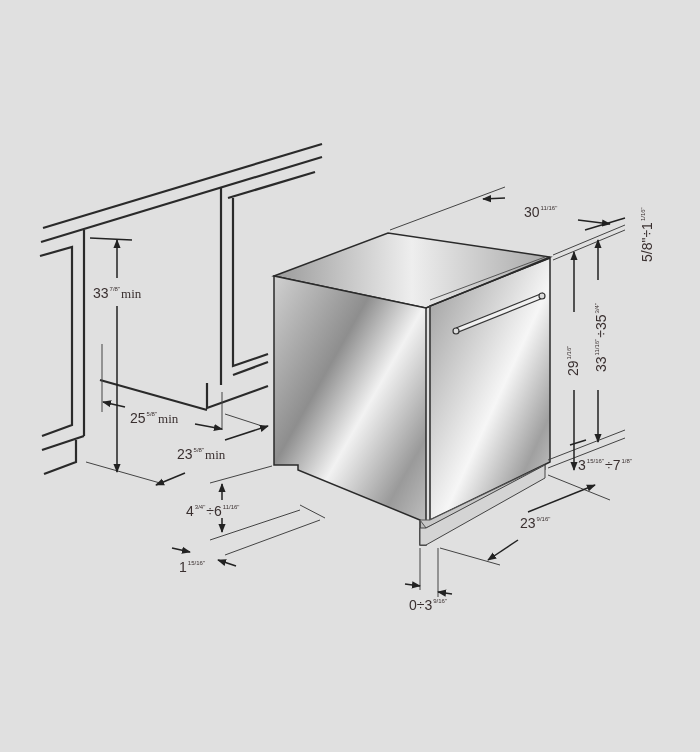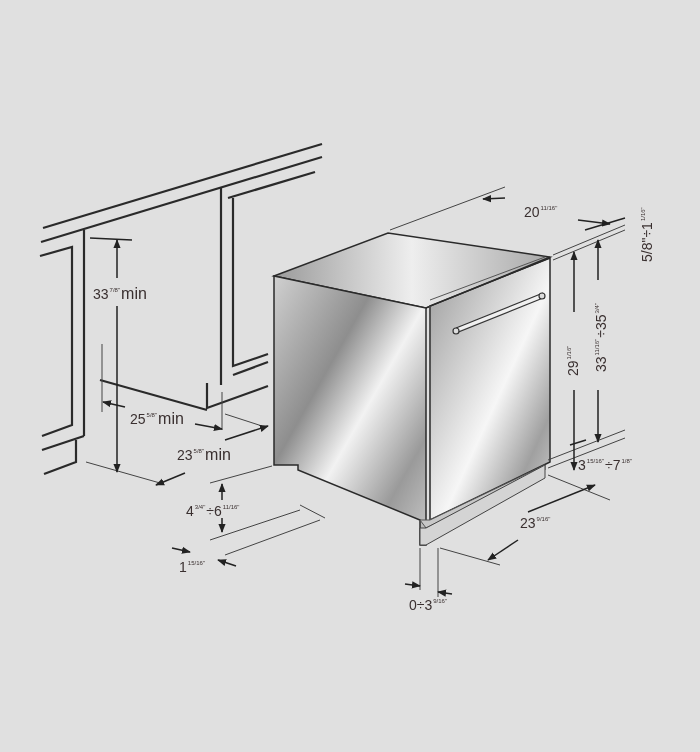--- a/index.html
+++ b/index.html
@@ -13,21 +13,21 @@
     #diagram { position: absolute; left: 0; top: 0; width: 700px; height: 752px; }
     .dim {
       position: absolute;
       color: #3a3030;
       font-size: 14px;
       white-space: nowrap;
       line-height: 1;
       font-family: "Liberation Sans", sans-serif;
     }
     .dim sup { font-size: 6px; vertical-align: 7px; margin: 0 1px; }
-    .dim .unit { font-size: 16px; }
+    .dim .unit { font-size: 13px; font-family: Liberation Serif, serif; }
     .rot { transform-origin: 0 0; transform: rotate(-90deg); }
   </style>
 </head>
 <body>
 
 <div id="diagram">
   <svg width="700" height="752" viewBox="0 0 700 752">
     <defs>
       <linearGradient id="steelSide" x1="0" y1="0" x2="1" y2="1">
         <stop offset="0" stop-color="#d0d0d0"></stop>
@@ -150,21 +150,21 @@
   <div class="dim" style="left:177px; top:447px;">
     <span>23</span><sup>5/8"</sup><span class="unit">min</span>
   </div>
   <div class="dim" style="left:186px; top:504px;">
     <span>4</span><sup>3/4"</sup><span>÷</span><span>6</span><sup>11/16"</sup>
   </div>
   <div class="dim" style="left:179px; top:560px;">
     <span>1</span><sup>15/16"</sup>
   </div>
   <div class="dim" style="left:524px; top:205px;">
-    <span>20</span><sup>11/16"</sup>
+    <span>30</span><sup>11/16"</sup>
   </div>
   <div class="dim rot" style="left:640px; top:262px;">
     <span>5/8"</span><span>÷</span><span>1</span><sup>1/16"</sup>
   </div>
   <div class="dim rot" style="left:566px; top:376px;">
     <span>29</span><sup>1/16"</sup>
   </div>
   <div class="dim rot" style="left:594px; top:372px;">
     <span>33</span><sup>11/16"</sup><span>÷</span><span>35</span><sup>3/4"</sup>
   </div>

